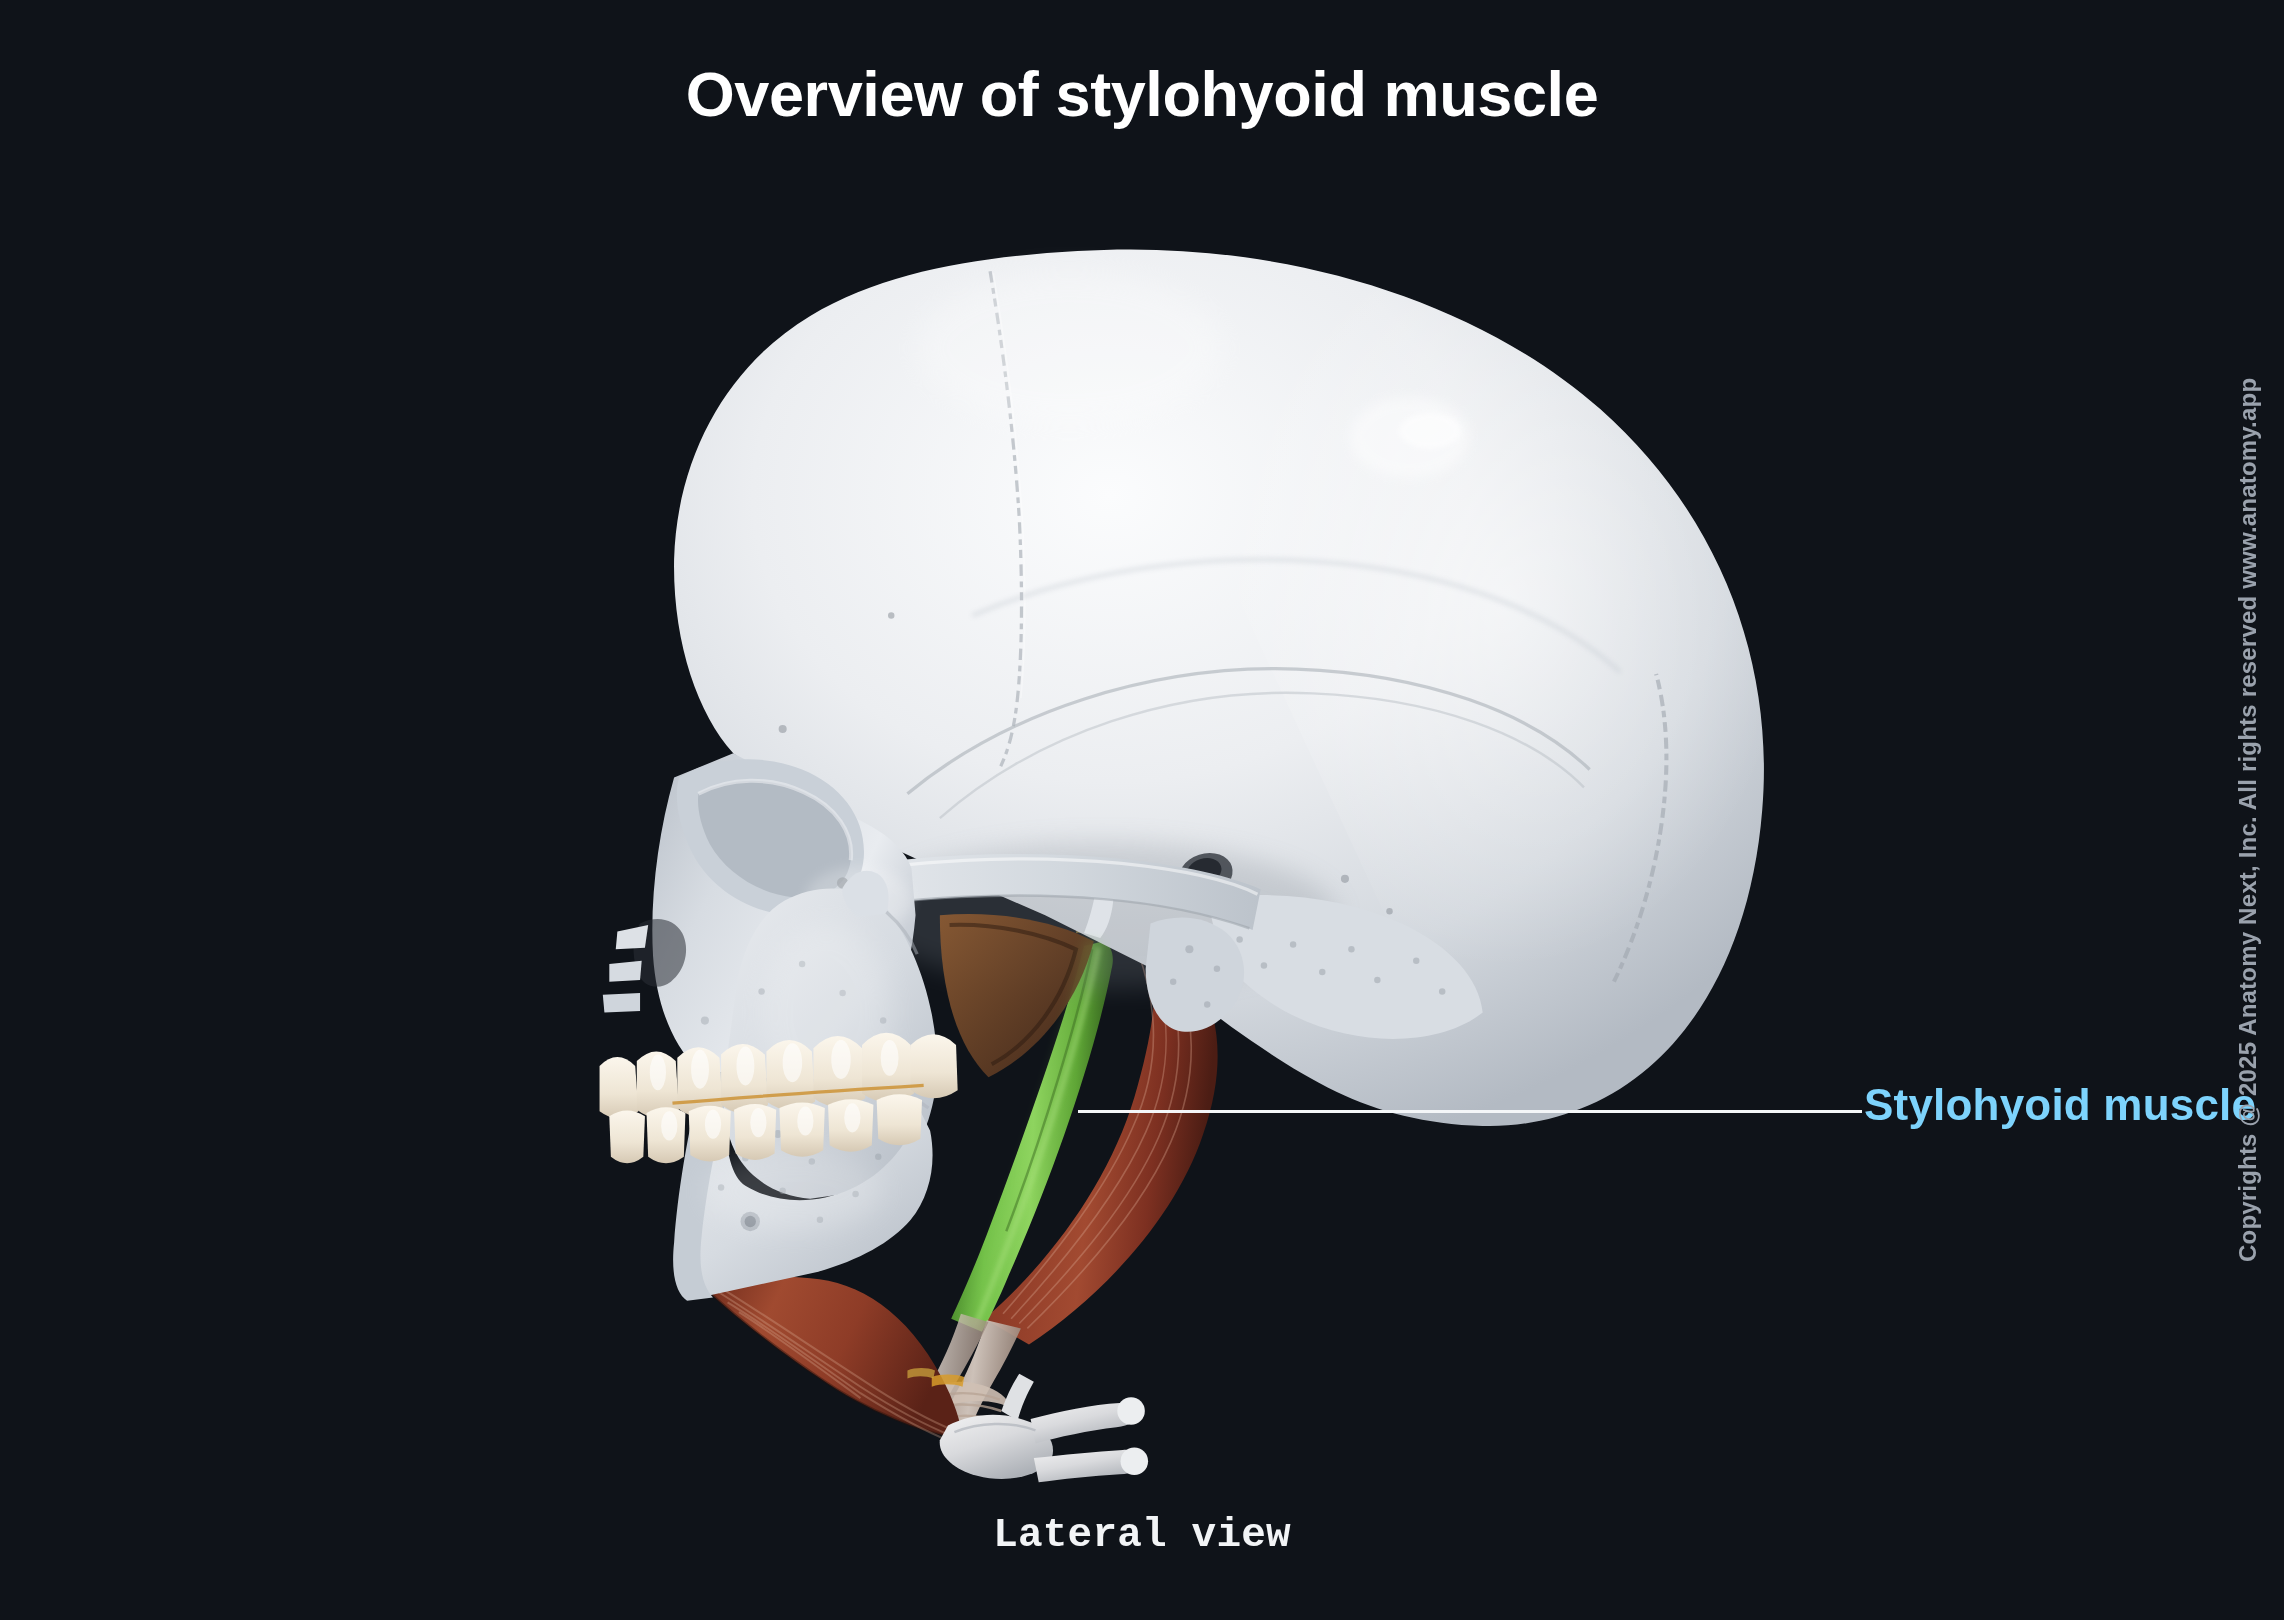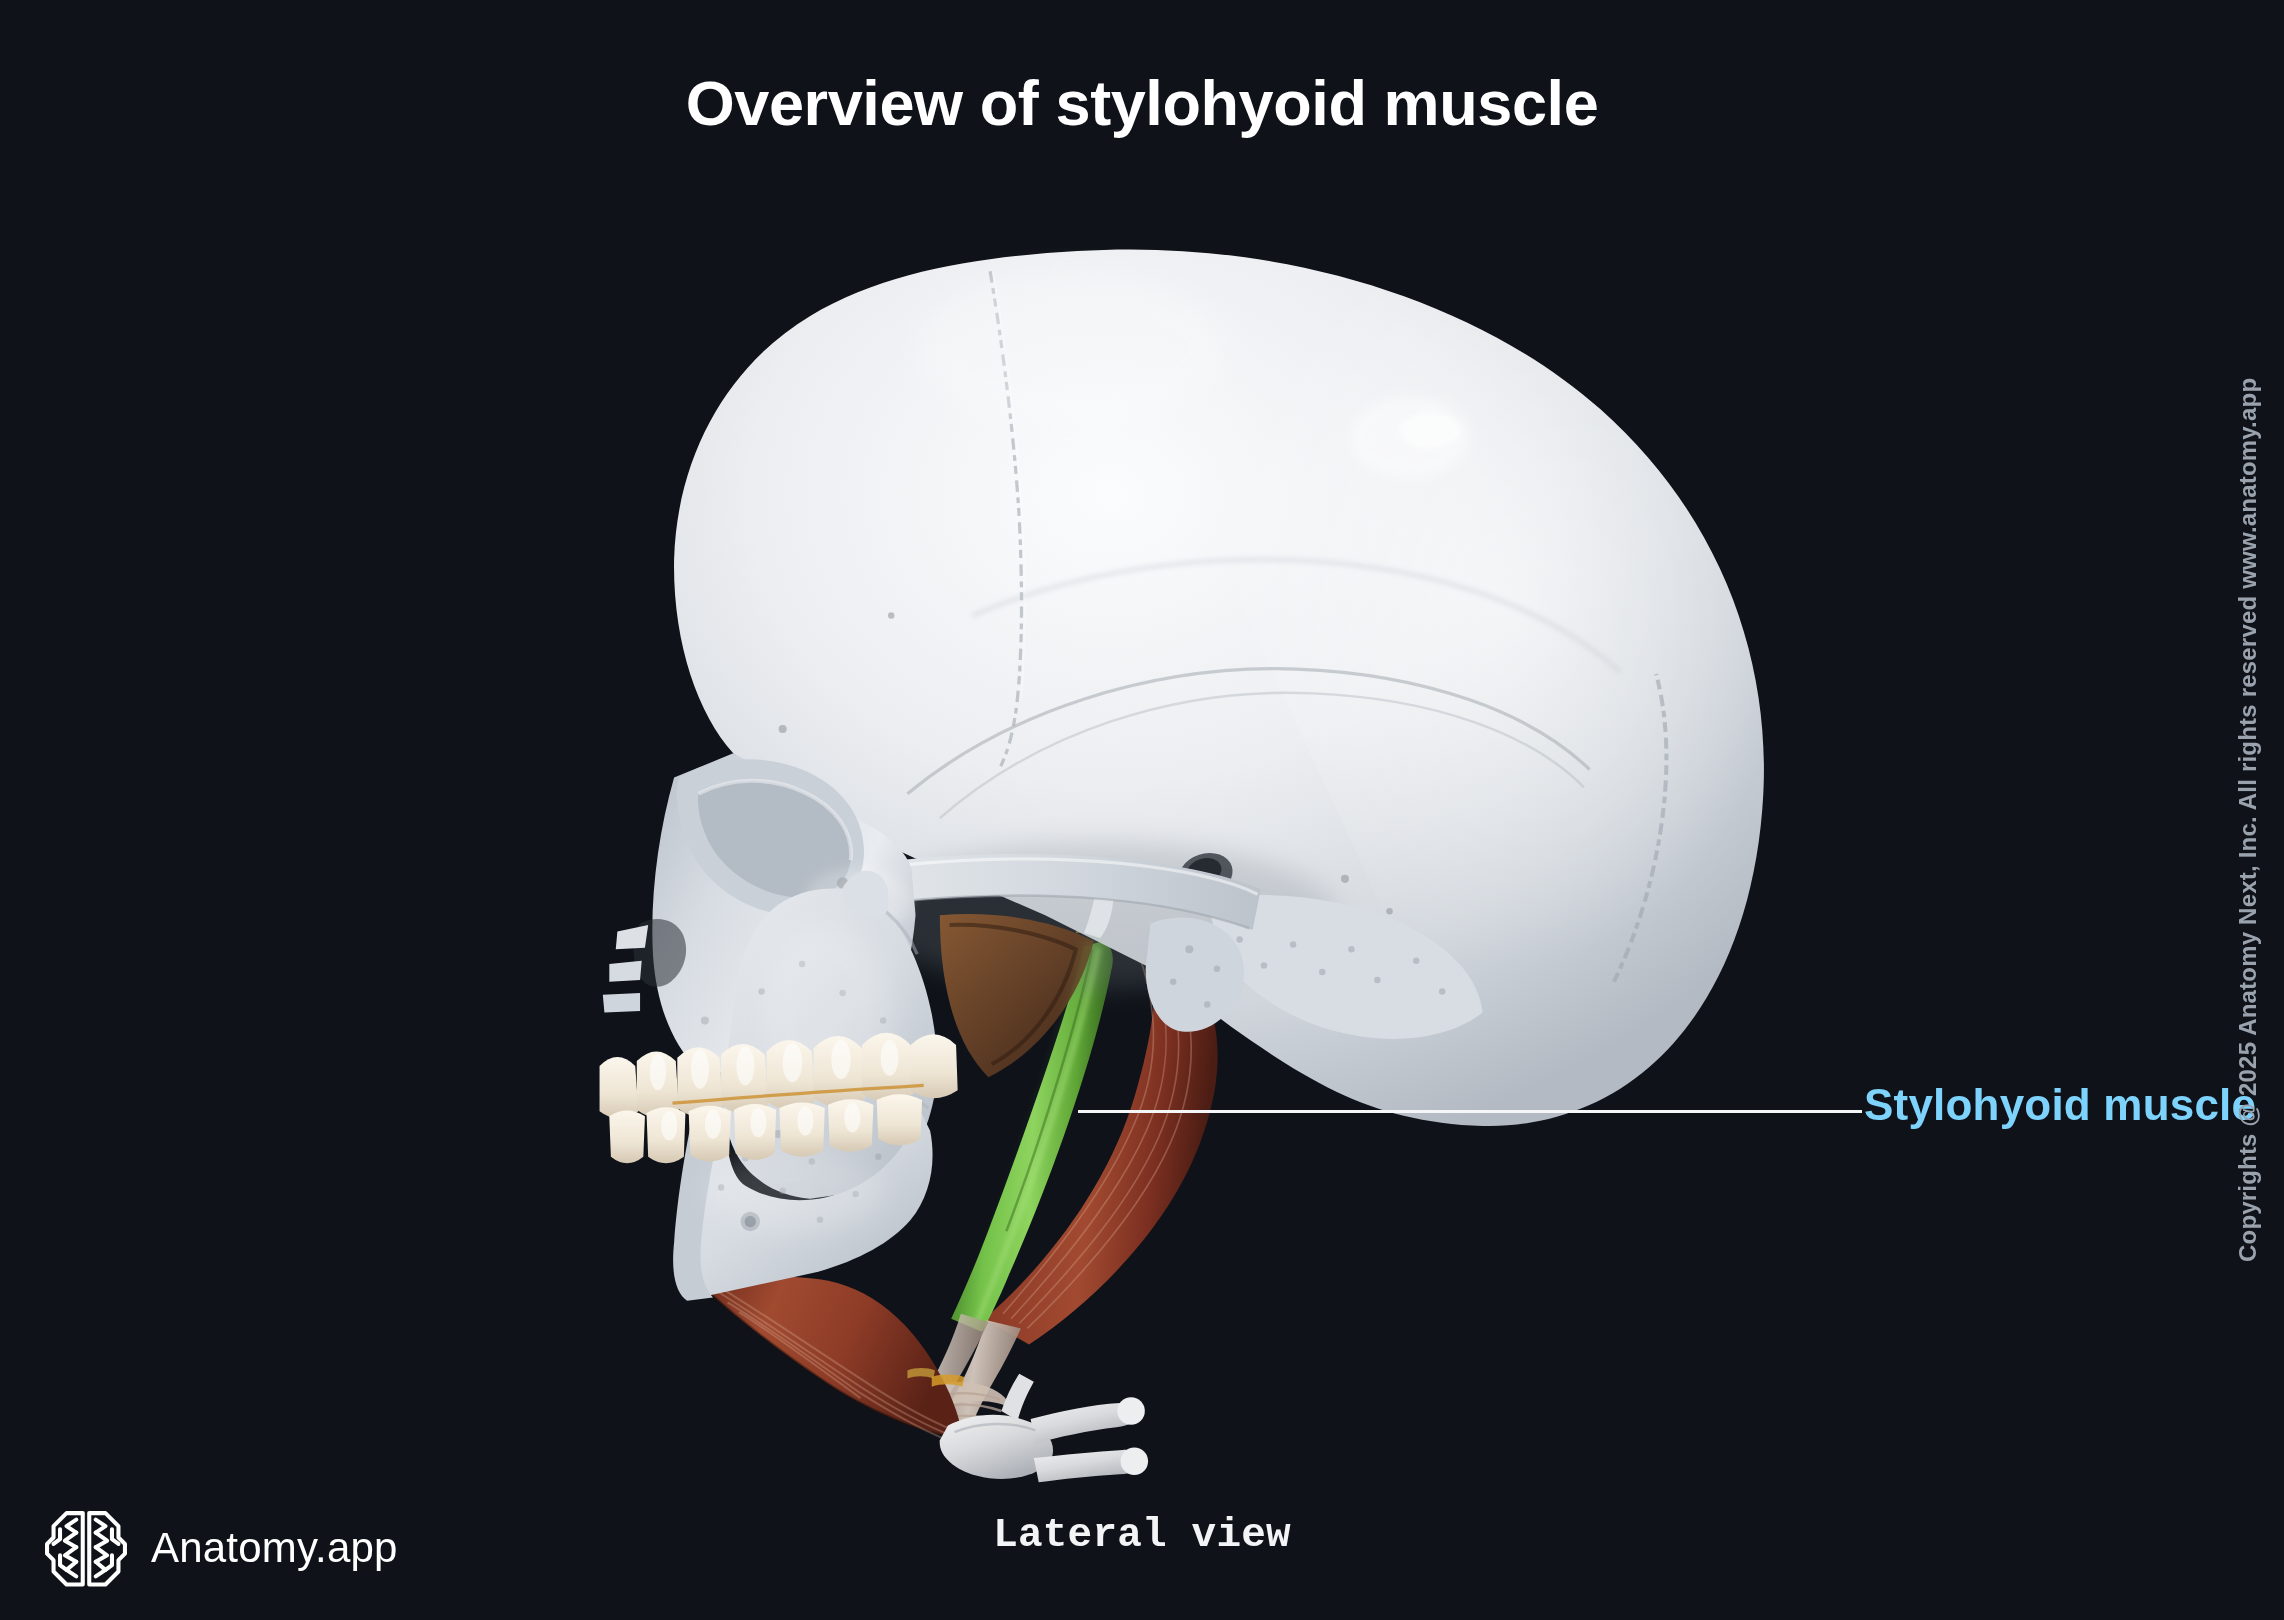--- a/index.html
+++ b/index.html
@@ -14,21 +14,20 @@
 
   
   .title{
     position:absolute;left:0;top:58px;width:2284px;
     text-align:center;
     color:#ffffff;
     font-size:63px;
     font-weight:bold;
     letter-spacing:-0.4px;
     white-space:nowrap;
-    margin-top:9px;
   }
 
   
   .caption{
     position:absolute;left:0;top:1512px;width:2284px;
     text-align:center;
     color:#f2f4f6;
     font-size:41px;
     font-weight:bold;
     letter-spacing:0.2px;
@@ -484,38 +483,15 @@
 
   <div class="title">Overview of stylohyoid muscle</div>
 
   <div class="leader-line"></div>
   <div class="annot-label">Stylohyoid muscle</div>
 
   <div class="caption">Lateral view</div>
 
   <div class="copyright">Copyrights @ 2025 Anatomy Next, Inc. All rights reserved www.anatomy.app</div>
 
-  <div class="logo">
-    <svg class="logo-mark" viewBox="0 0 108 106" fill="none" stroke="#ffffff" stroke-width="5" stroke-linejoin="round" stroke-linecap="round" aria-hidden="true">
-
-      <path d="M50,10 L30,10 L14,26 L14,40 L6,48 L6,60 L14,68 L14,82 L30,98 L50,98 Z"></path>
-
-      <path d="M58,10 L78,10 L94,26 L94,40 L102,48 L102,60 L94,68 L94,82 L78,98 L58,98 Z"></path>
-
-      <path d="M42,18 L30,26 L42,34"></path>
-      <path d="M42,34 L28,44 L42,52"></path>
-      <path d="M42,52 L28,62 L42,70"></path>
-      <path d="M42,70 L30,80 L42,88"></path>
-      <path d="M22,30 L22,42 L14,48"></path>
-      <path d="M22,62 L22,74 L30,80"></path>
-
-      <path d="M66,18 L78,26 L66,34"></path>
-      <path d="M66,34 L80,44 L66,52"></path>
-      <path d="M66,52 L80,62 L66,70"></path>
-      <path d="M66,70 L78,80 L66,88"></path>
-      <path d="M86,30 L86,42 L94,48"></path>
-      <path d="M86,62 L86,74 L78,80"></path>
-    </svg>
-    <div class="logo-text">Anatomy.app</div>
-  </div>
 
 </div>
 
 
 </body></html>

